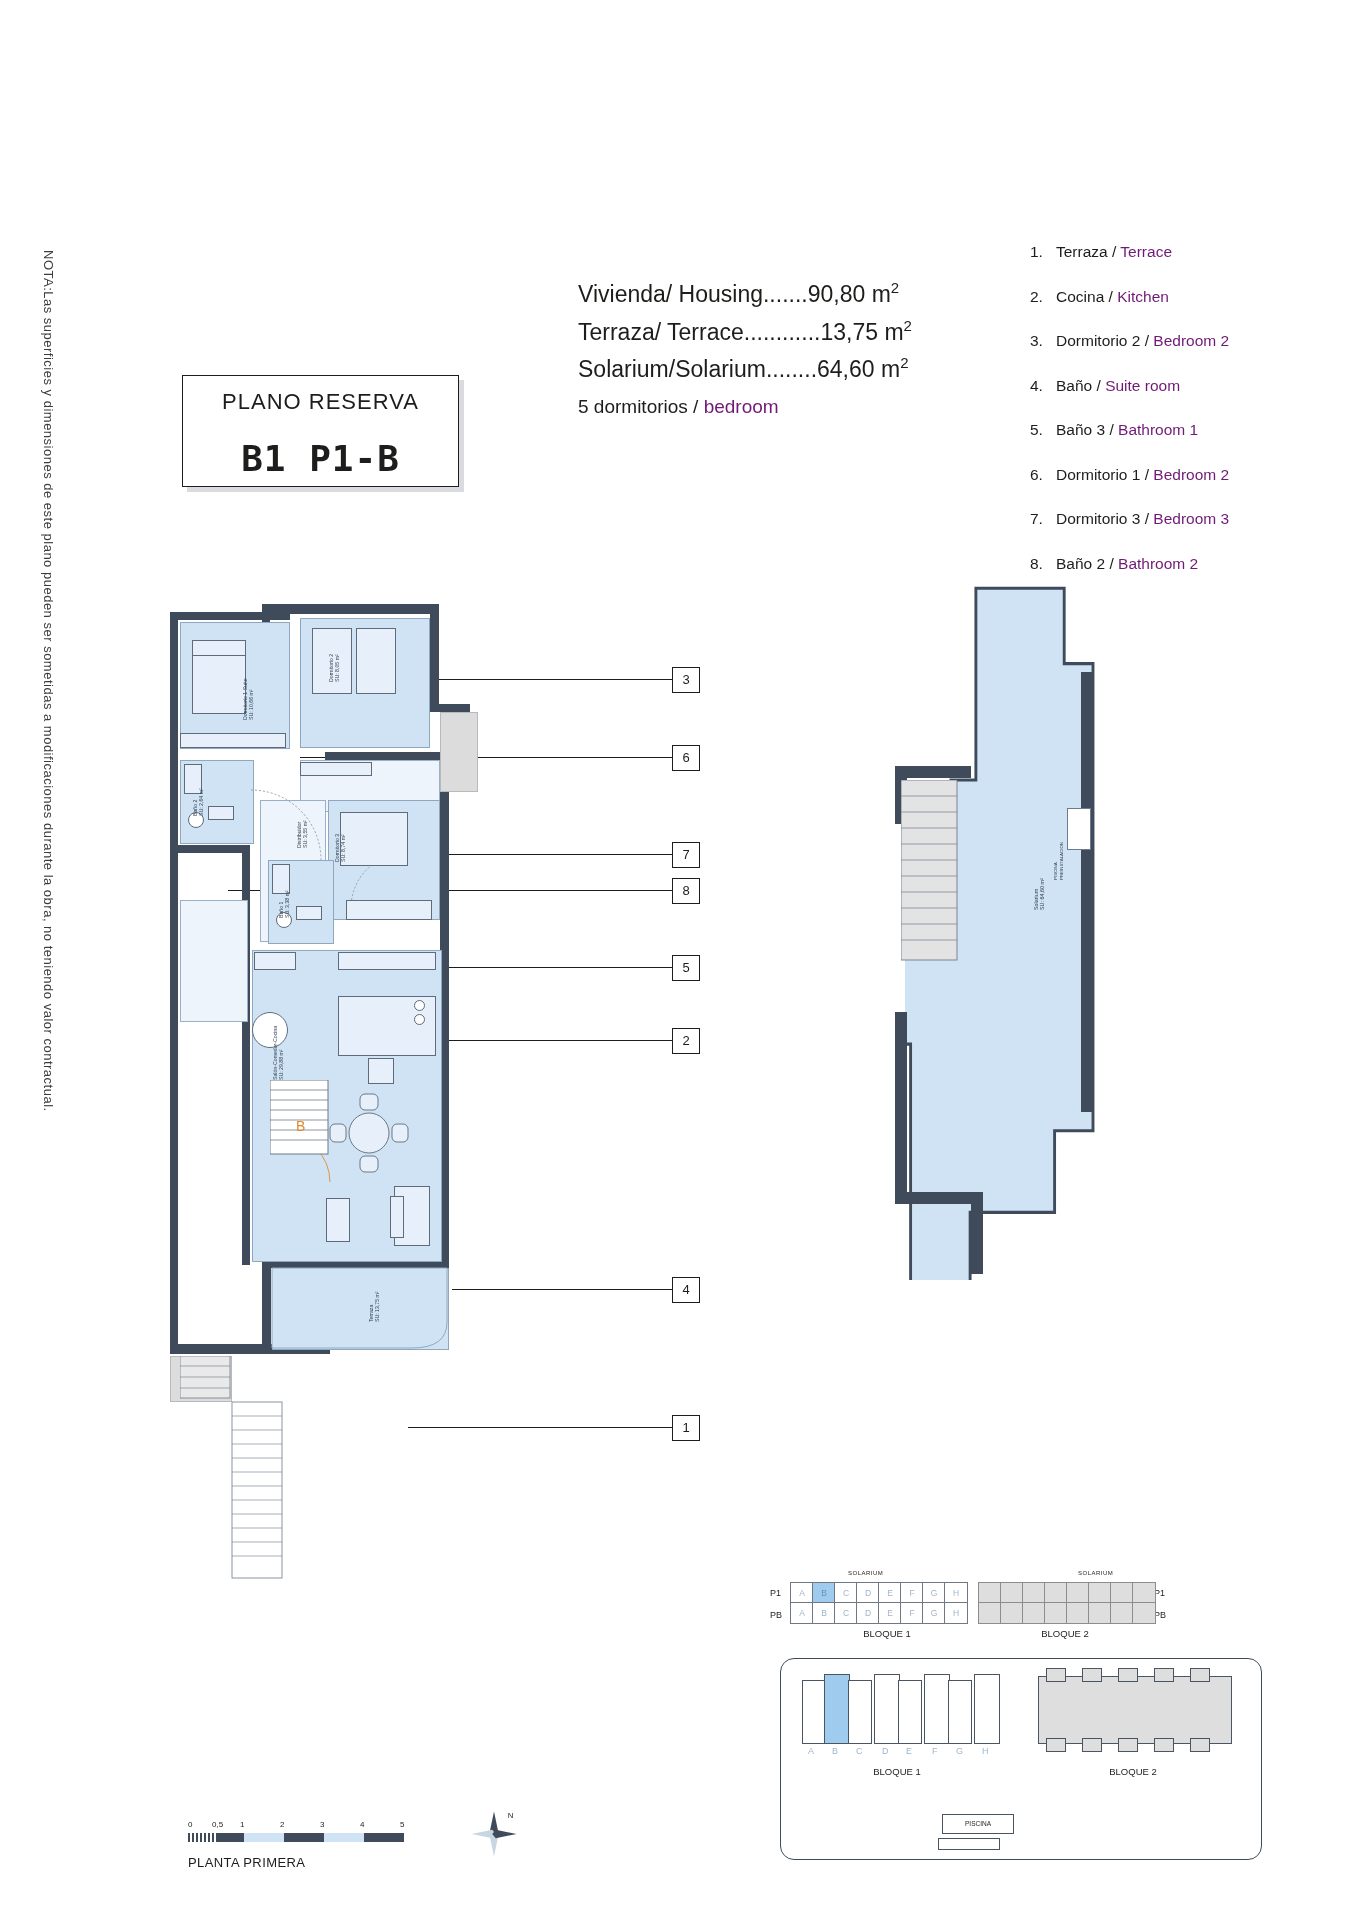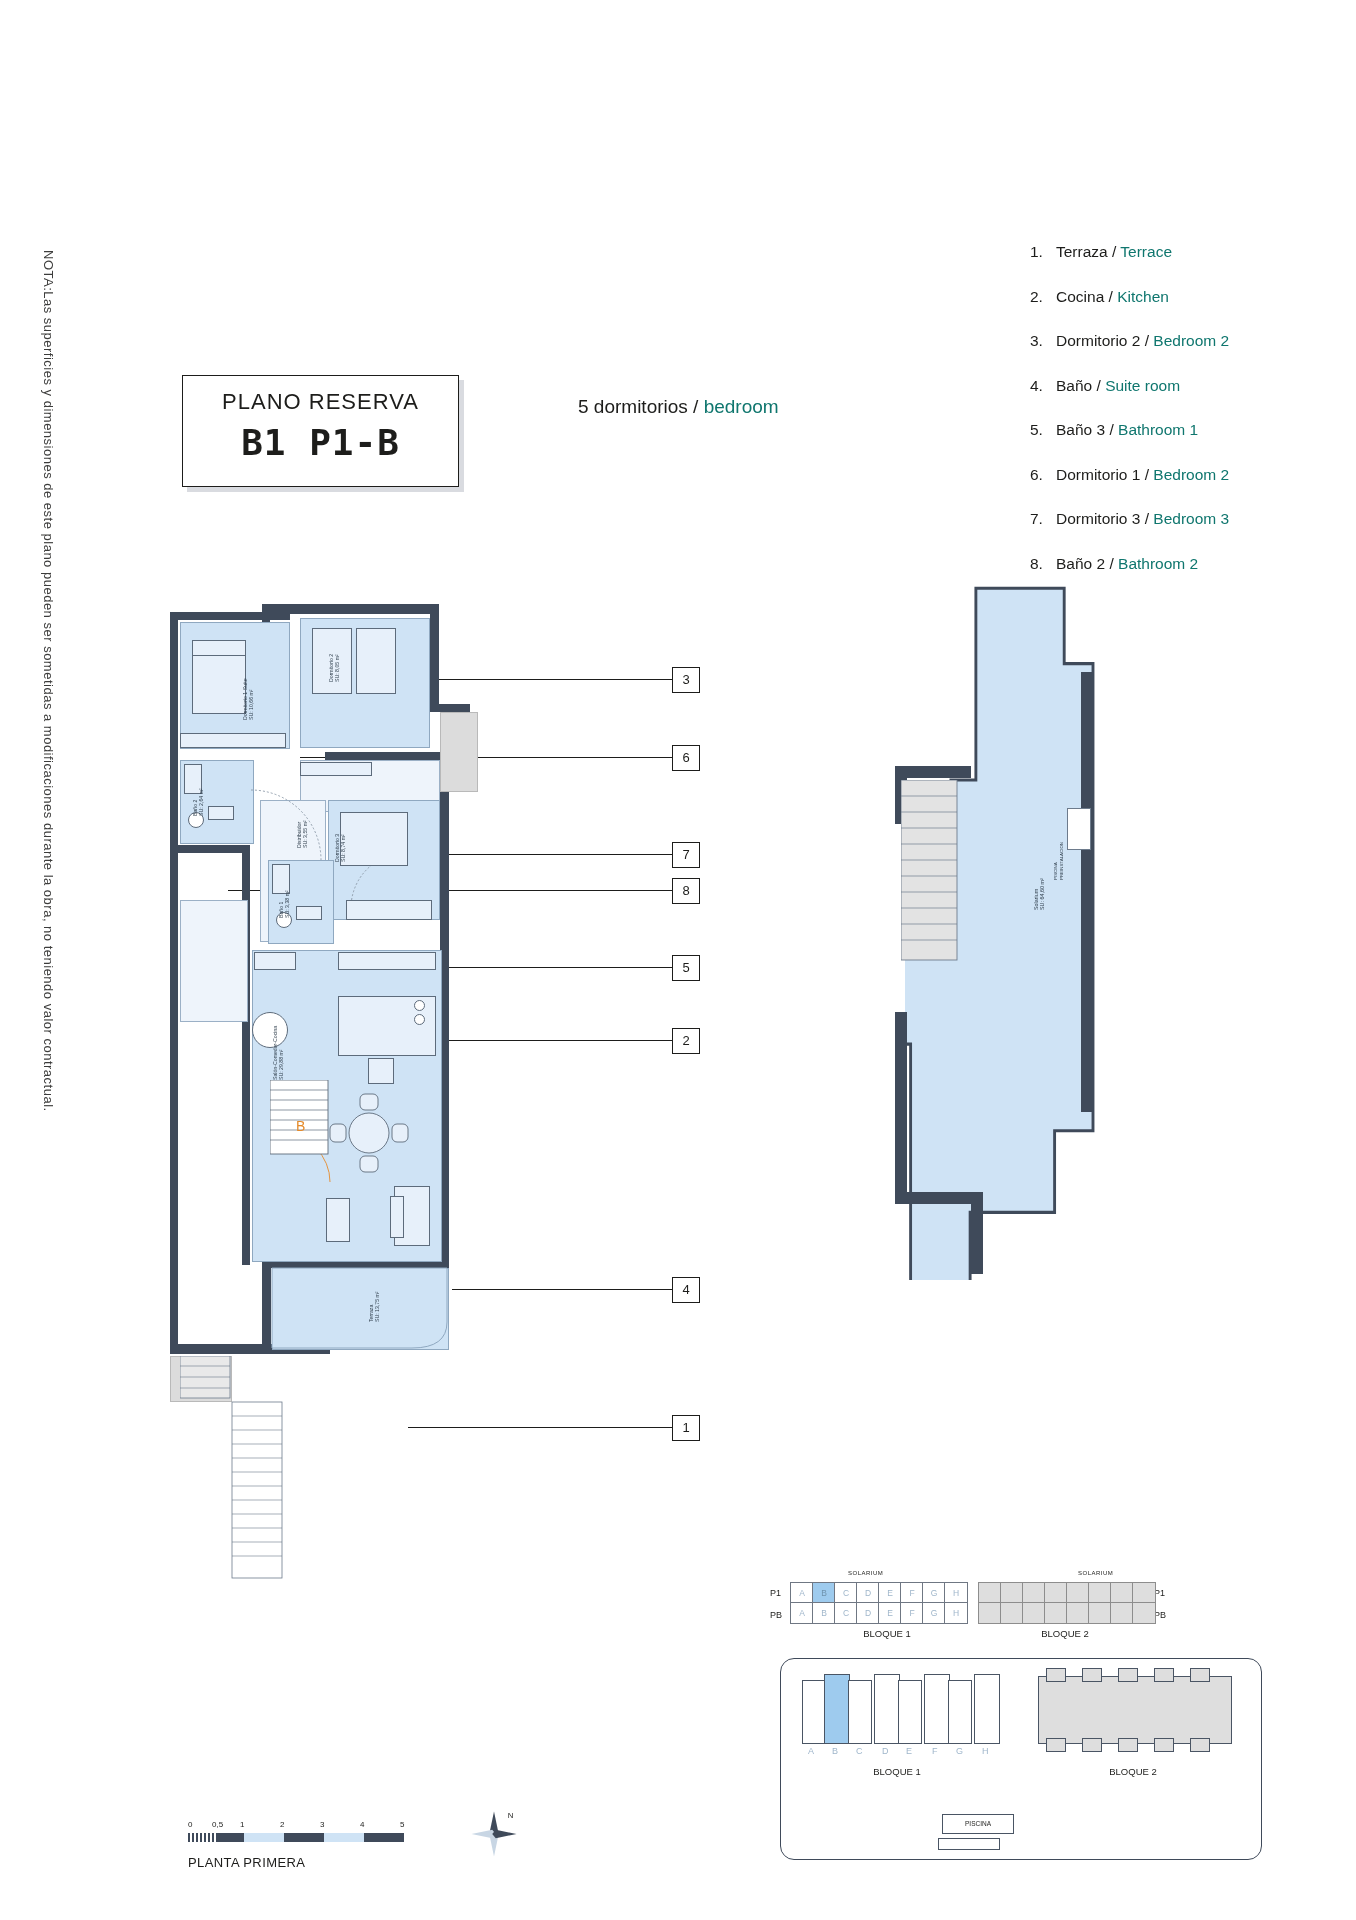--- a/index.html
+++ b/index.html
@@ -29,37 +29,37 @@
     width:275px;height:110px;
     border:1.6px solid #1d1d1b;
     background:#fff;
     box-shadow:5px 5px 0 0 #d9dbe0;
   }
   .title-box .t1{
     position:absolute;left:0;right:0;top:13px;
     text-align:center;font-size:22px;letter-spacing:1px;color:#1d1d1b;
   }
   .title-box .t2{
-    position:absolute;left:0;right:0;top:46px;
+    position:absolute;left:0;right:0;top:62px;
     text-align:center;font-size:36px;letter-spacing:1px;
     font-family:"DejaVu Sans Mono", monospace;font-weight:bold;color:#1d1d1b;
   }
 
   
   .surfaces{
     position:absolute;left:578px;top:272px;
     font-size:23px;line-height:31px;color:#1d1d1b;
     white-space:nowrap;
   }
   .surfaces .sup{font-size:15px;vertical-align:super;}
   .bedrooms{
     position:absolute;left:578px;top:396px;
     font-size:19px;color:#1d1d1b;white-space:nowrap;
   }
-  .en{color:#0f766e;}
+  .en{color:#701a75;}
 
   
   .legend{
     position:absolute;left:1030px;top:230px;
     font-size:15.5px;line-height:44.5px;color:#1d1d1b;
   }
   .legend .row{white-space:nowrap;}
   .legend .num{display:inline-block;width:26px;}
 
   
@@ -119,20 +119,25 @@
 
 <div class="page">
 
   <div class="note">NOTA:Las superficies y dimensiones de este plano pueden ser sometidas a modificaciones durante la obra, no teniendo valor contractual.</div>
 
   <div class="title-box">
     <div class="t1">PLANO RESERVA</div>
     <div class="t2">B1 P1-B</div>
   </div>
 
+  <div class="surfaces">
+    <div><span>Vivienda/ Housing.......90,80 m</span><span class="sup">2</span></div>
+    <div><span>Terraza/ Terrace............13,75 m</span><span class="sup">2</span></div>
+    <div><span>Solarium/Solarium........64,60 m</span><span class="sup">2</span></div>
+  </div>
   <div class="bedrooms">
     <span>5 dormitorios / </span><span class="en">bedroom</span>
   </div>
 
   <div class="legend">
     <div class="row"><span class="num">1.</span><span>Terraza / </span><span class="en">Terrace</span></div>
     <div class="row"><span class="num">2.</span><span>Cocina / </span><span class="en">Kitchen</span></div>
     <div class="row"><span class="num">3.</span><span>Dormitorio 2 / </span><span class="en">Bedroom 2</span></div>
     <div class="row"><span class="num">4.</span><span>Baño / </span><span class="en">Suite room</span></div>
     <div class="row"><span class="num">5.</span><span>Baño 3 / </span><span class="en">Bathroom 1</span></div>

